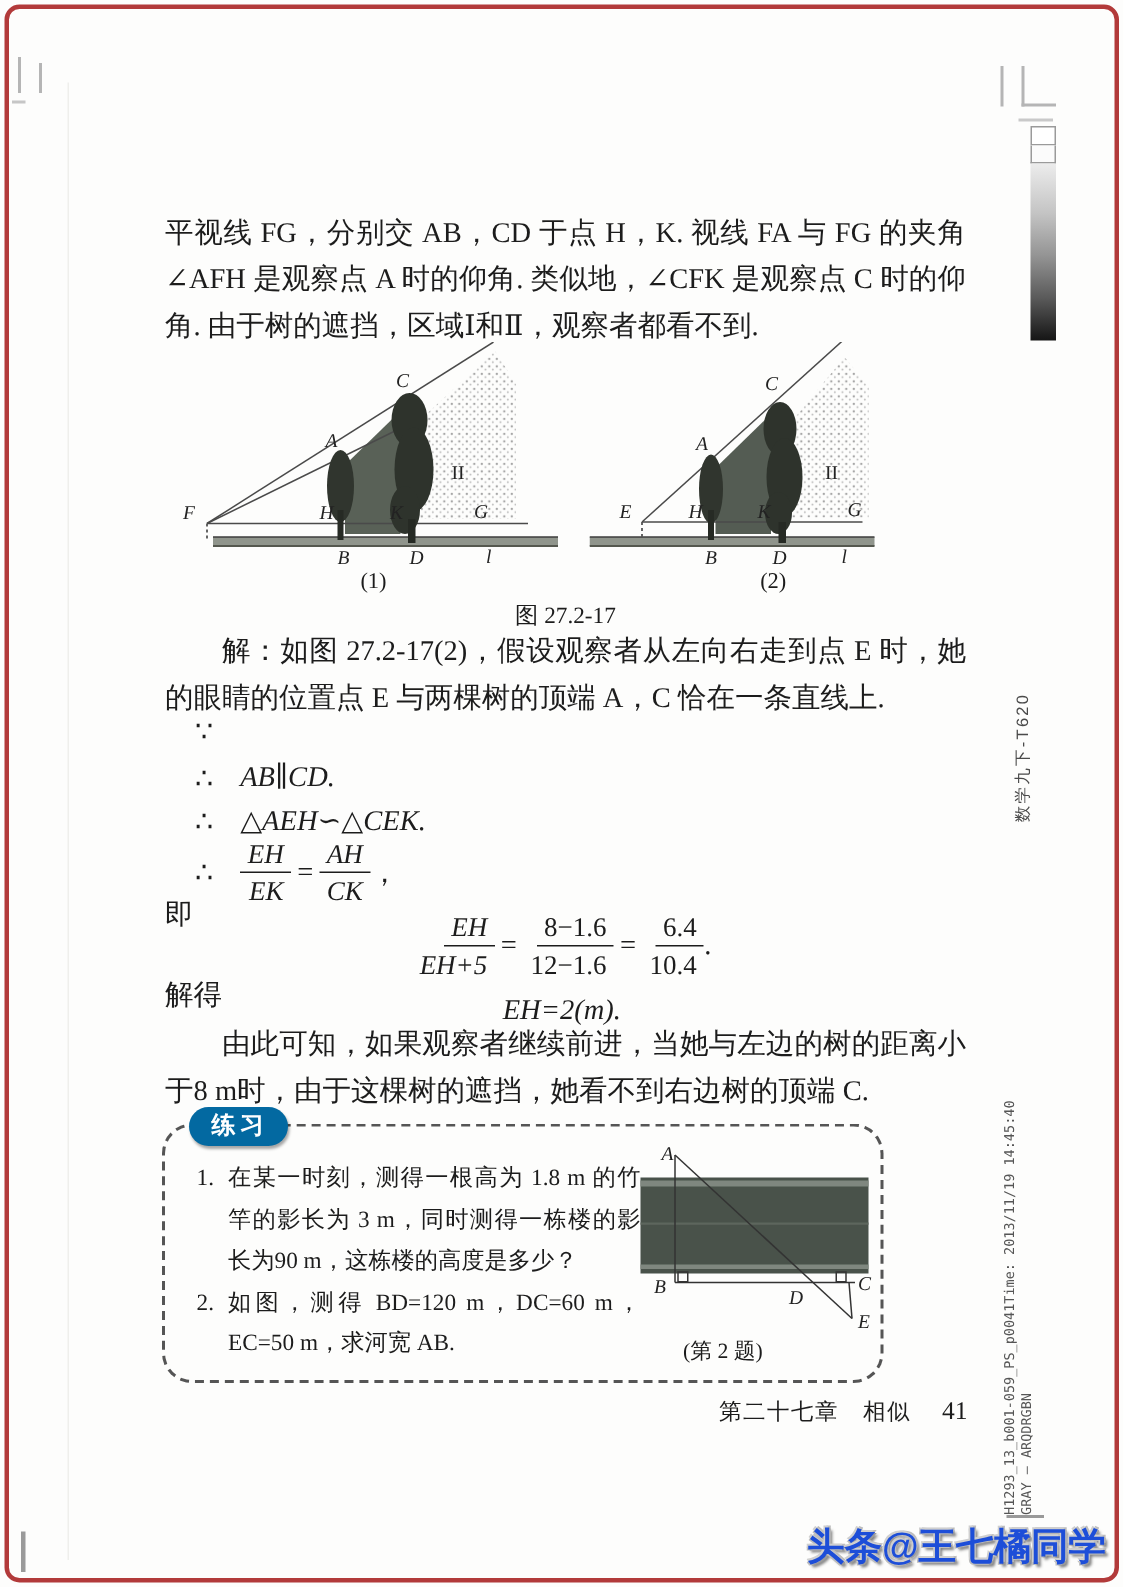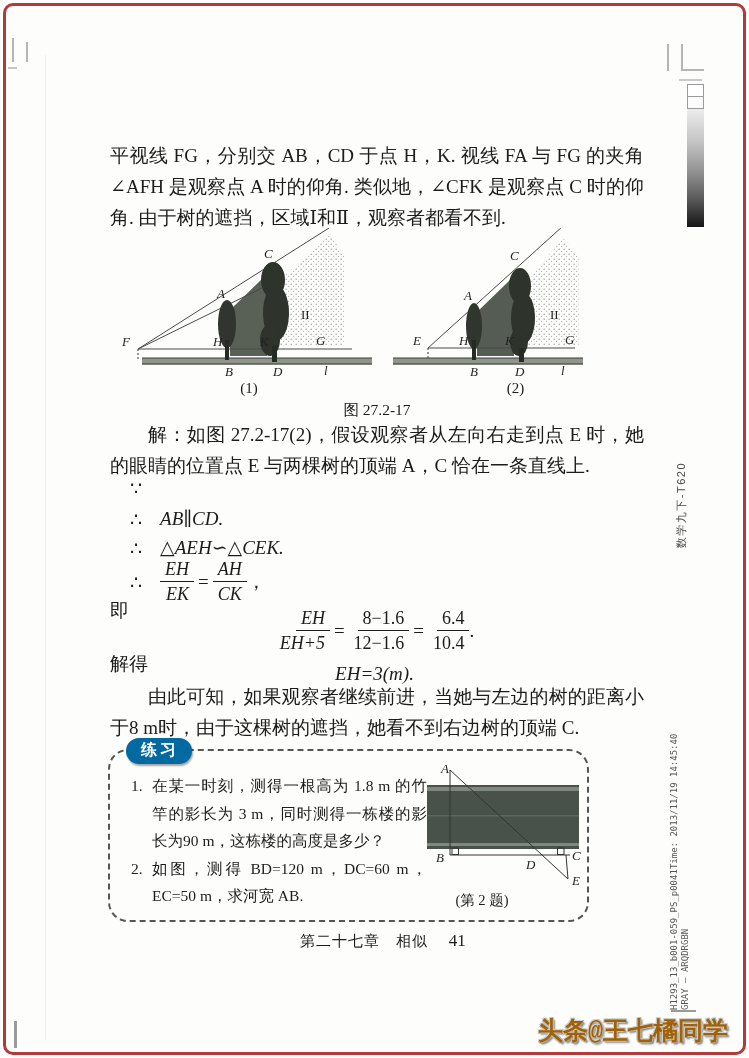--- a/index.html
+++ b/index.html
@@ -29,31 +29,31 @@
   
   .pbox{position:absolute;left:108px;top:749px;width:477px;height:169px;border:2px dashed #555;border-radius:20px;}
   .pbadge{position:absolute;left:126px;top:738px;background:#0369a1;color:#fff;
           font-family:"Liberation Sans","DejaVu Sans",sans-serif;font-size:16px;font-weight:bold;
           letter-spacing:3px;padding:2px 13px 3px 15px;border-radius:13px;box-shadow:1px 2px 2px rgba(0,0,0,.35);}
   .problems{position:absolute;left:131px;top:772px;width:296px;font-size:15.5px;line-height:27.5px;}
   .prob{display:flex;}
   .prob .pn{width:21px;flex-shrink:0;}
   .prob .pt{flex:1;text-align:justify;}
   
-  .footer{position:absolute;left:300px;top:931px;width:345px;text-align:left;font-size:15px;letter-spacing:1px;}
+  .footer{position:absolute;left:300px;top:931px;width:345px;text-align:right;font-size:15px;letter-spacing:1px;}
   .footer .pgnum{font-size:17px;margin-left:16px;letter-spacing:0;}
   
   .bookcode{position:absolute;left:622px;top:497px;width:120px;height:16px;text-align:center;
             transform:rotate(-90deg);font-family:"Liberation Sans","DejaVu Sans",sans-serif;
             font-size:11px;color:#4a4a4a;letter-spacing:1.5px;white-space:nowrap;}
   .printinfo{position:absolute;left:515px;top:834px;width:330px;height:22px;transform:rotate(-90deg);
              font-family:"DejaVu Sans Mono",monospace;font-size:9px;line-height:11px;color:#555;white-space:nowrap;}
   
   .watermark{position:absolute;left:538px;top:1014px;width:208px;z-index:6;
-             font-family:Liberation Mono, monospace;font-weight:bold;font-size:25px;color:#a16207;
+             font-family:Liberation Sans, sans-serif;font-weight:bold;font-size:25px;color:#1d4ed8;
              text-shadow:-1px -1px 0 #cfcfcf,1px -1px 0 #bdbdbd,-1px 1px 0 #bdbdbd,1px 1px 0 #9a9a9a,2px 2px 2px #7d7d7d;}
   svg text{font-family:"Liberation Serif","DejaVu Serif",serif;font-size:13px;font-style:italic;fill:#222;}
   svg text.rn{font-style:normal;}
 </style>
 </head>
 <body>
 
 <div class="page">
   <div class="fold"></div>
   <div class="frame"></div>
@@ -198,21 +198,21 @@
     <span class="eq plain">=</span>
     <span class="frac plain">
         <span class="num">6.4</span>
         <span class="den">10.4</span>
       </span>
     <span class="plain">.</span>
   </div>
 
   <div class="para" style="left:110px;top:648px;width:80px;">解得</div>
   <div class="math-row center-row" style="top:663px;">
-    <span>EH=3(m).</span>
+    <span>EH=2(m).</span>
   </div>
 
   <p class="para indent" style="left:110px;top:681px;width:534px;margin:0;">由此可知，如果观察者继续前进，当她与左边的树的距离小于8 m时，由于这棵树的遮挡，她看不到右边树的顶端 C.</p>
 
   <div class="pbox"></div>
   <div class="pbadge">练习</div>
 
   <div class="problems">
     <div class="prob">
       <span class="pn">1.</span>

